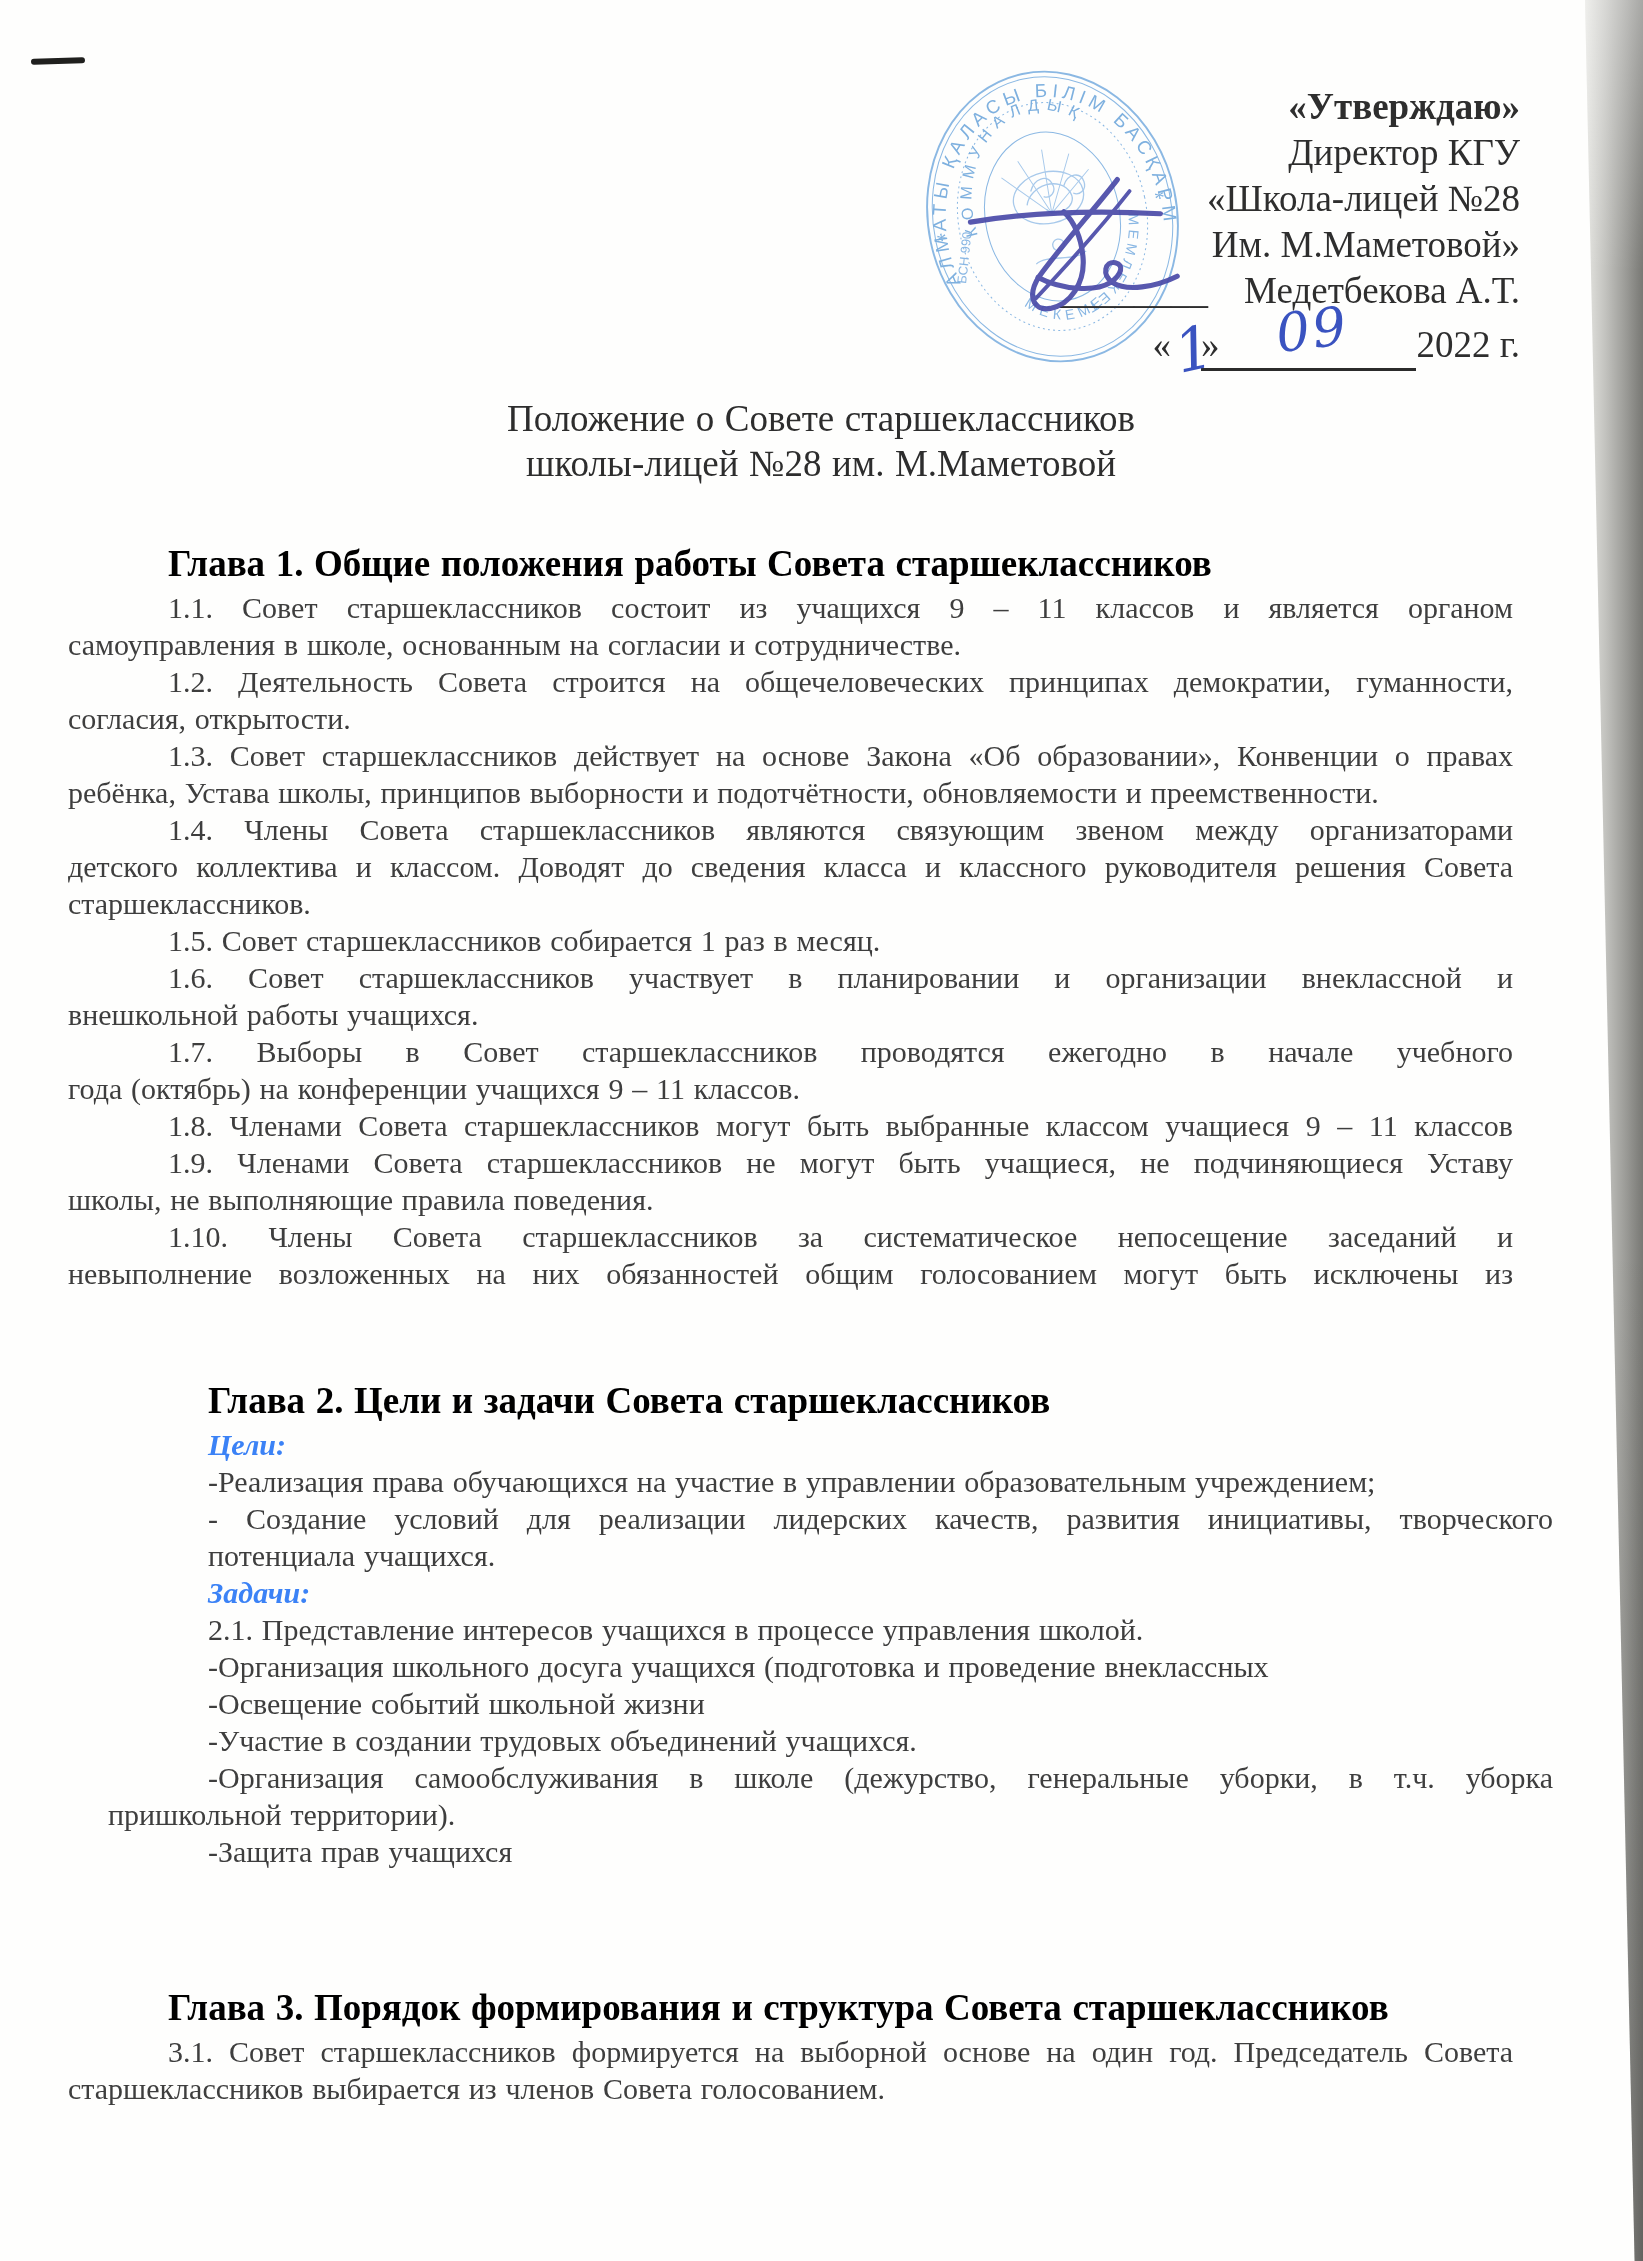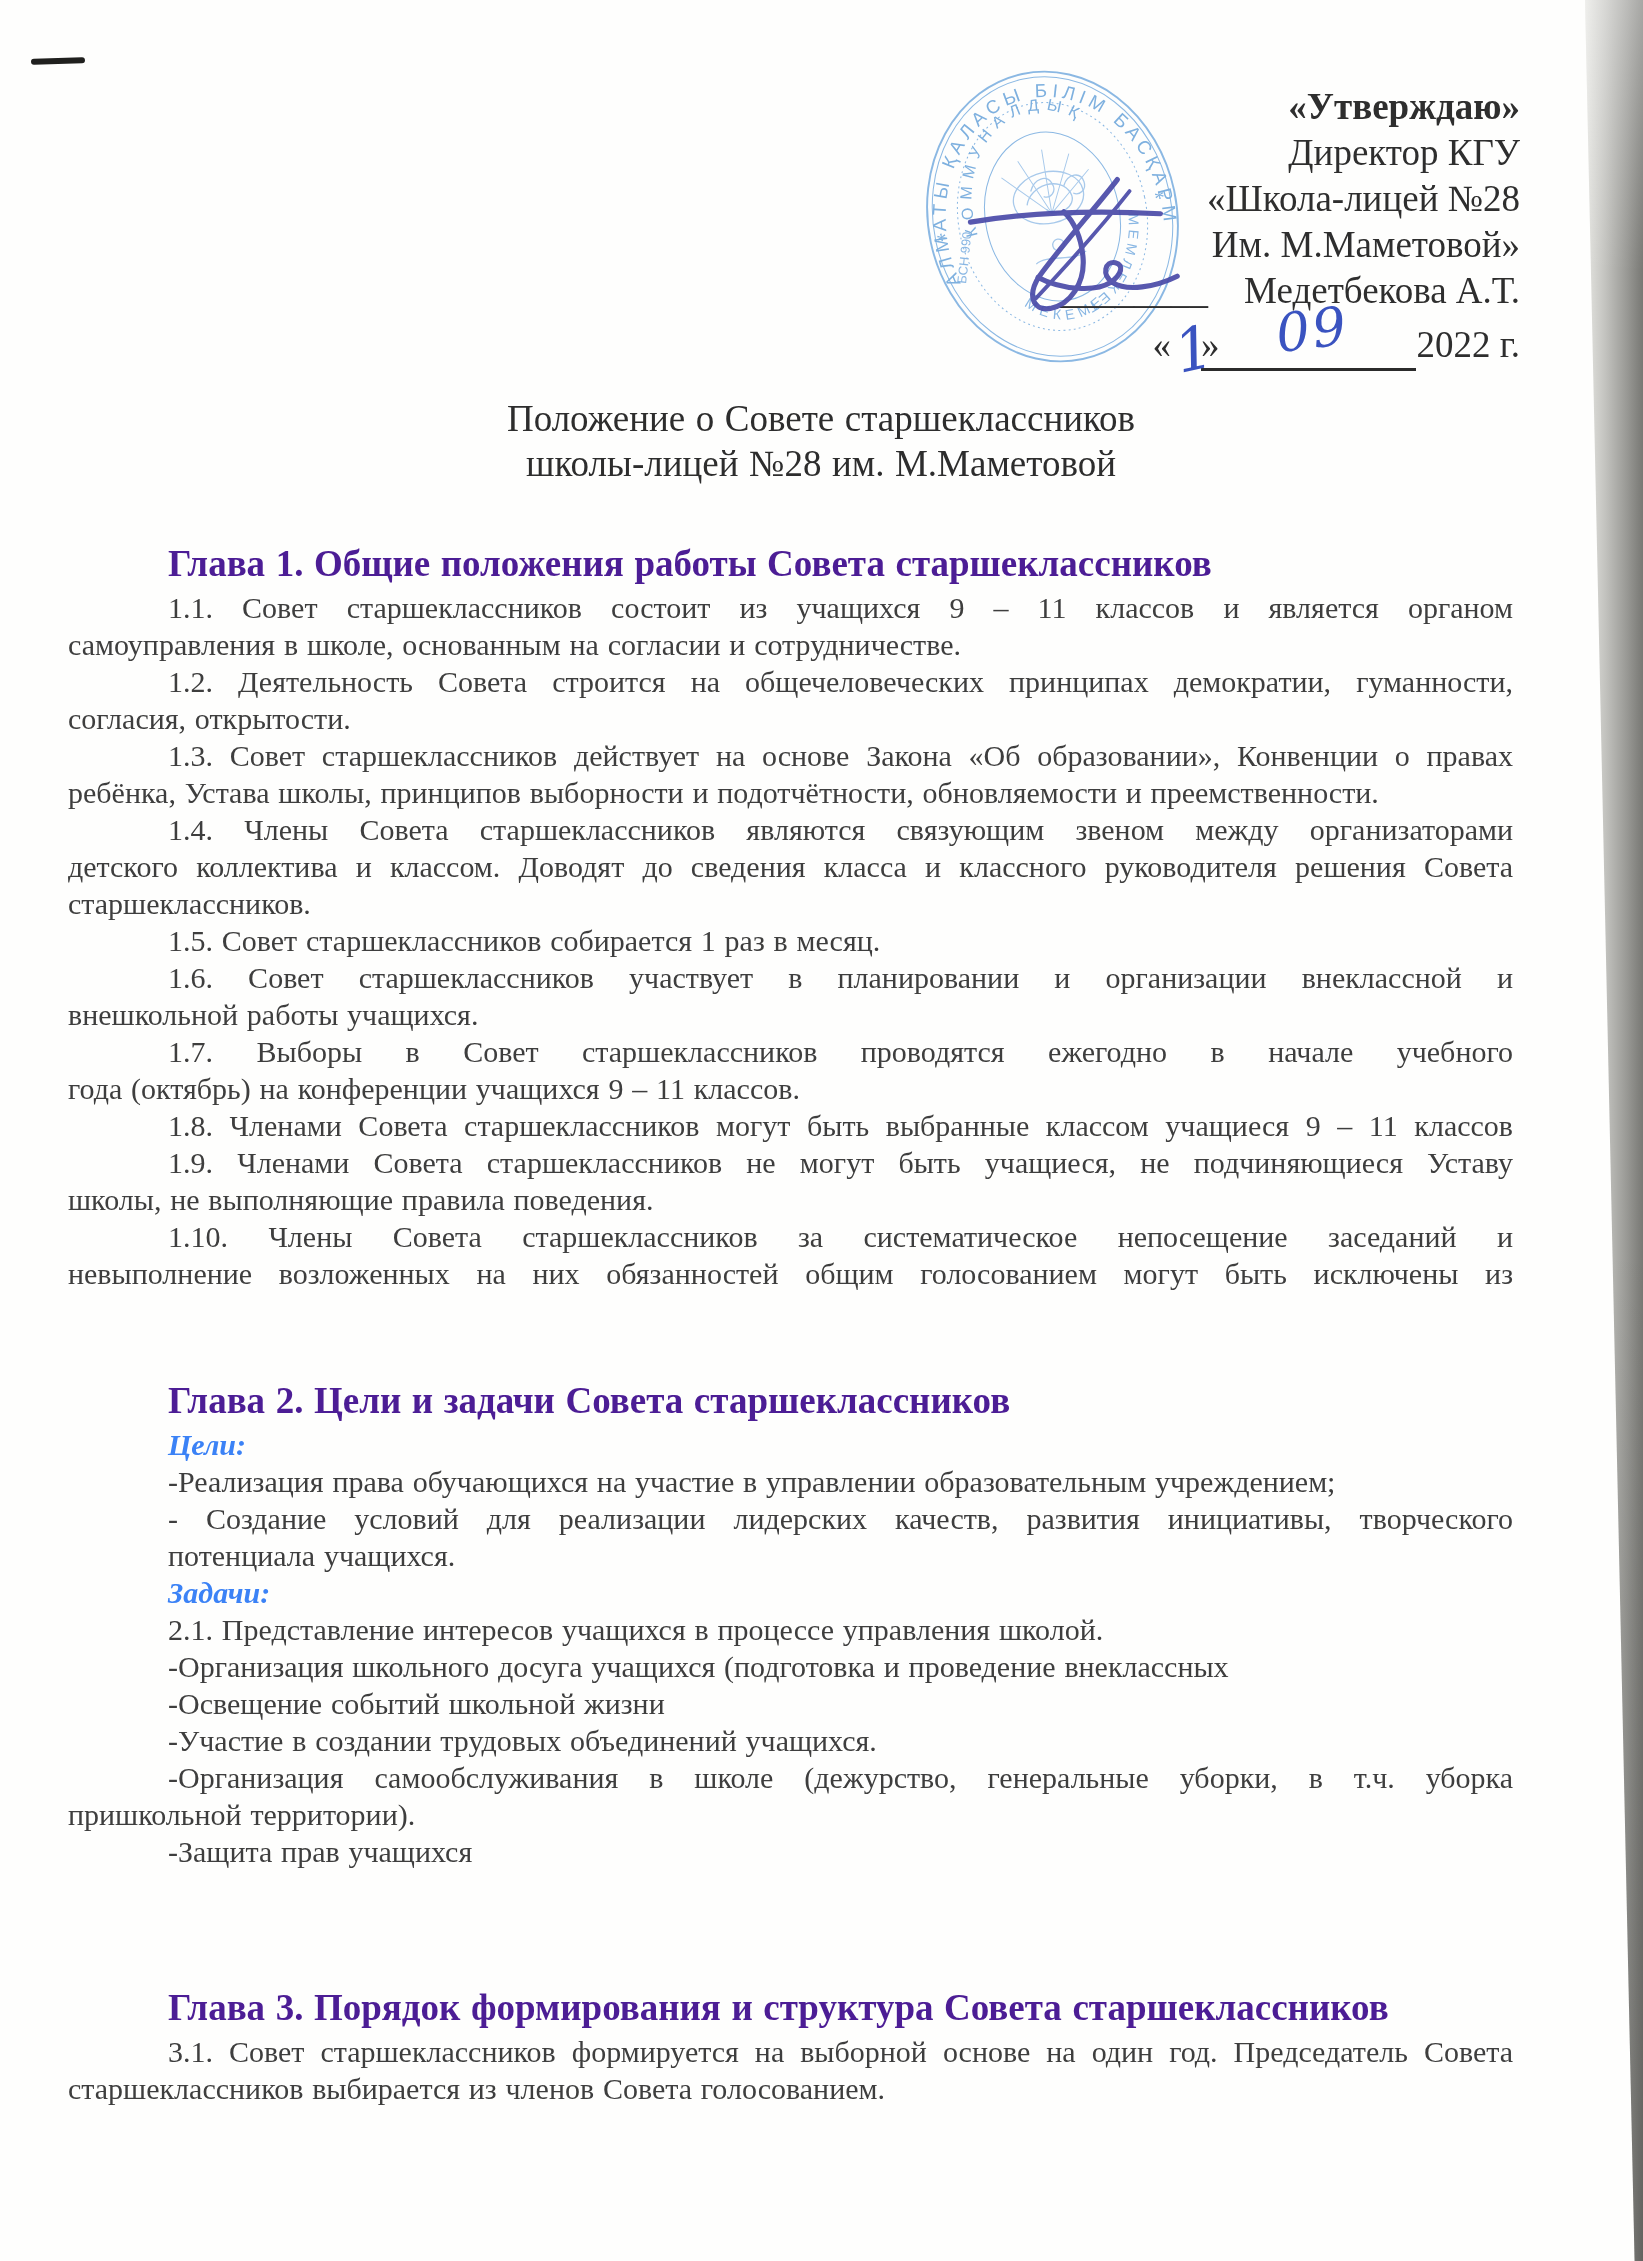--- a/index.html
+++ b/index.html
@@ -51,25 +51,25 @@
   .doc{
     position:absolute;left:68px;top:396px;width:1445px;
     font-size:30px;color:#3e3e3e;word-spacing:1.3px;
   }
   .title-block{
     text-align:center;padding-left:61px;font-weight:normal;
     font-size:37px;line-height:45px;color:#2d2d2d;
   }
   .chapter{position:absolute;left:0;width:1445px;}
   .ch1{top:148px;} 
-  .ch2{top:985px;} 
+  .ch2{top:985px;margin-left:40px;} 
   .ch3{top:1592px;} 
   .heading{
     font-weight:bold;font-size:37px;line-height:40px;
-    padding-left:100px;color:#4c1d95;margin-bottom:5.2px;
+    padding-left:100px;color:#000000;margin-bottom:5.2px;
   }
   .ln{line-height:37px;min-height:37px;}
   .ind{padding-left:100px;}
   .j{text-align:justify;text-align-last:justify;}
   .label{font-weight:bold;font-style:italic;color:#3b82f6;}
 </style>
 </head>
 <body>
 
 <div class="page">

